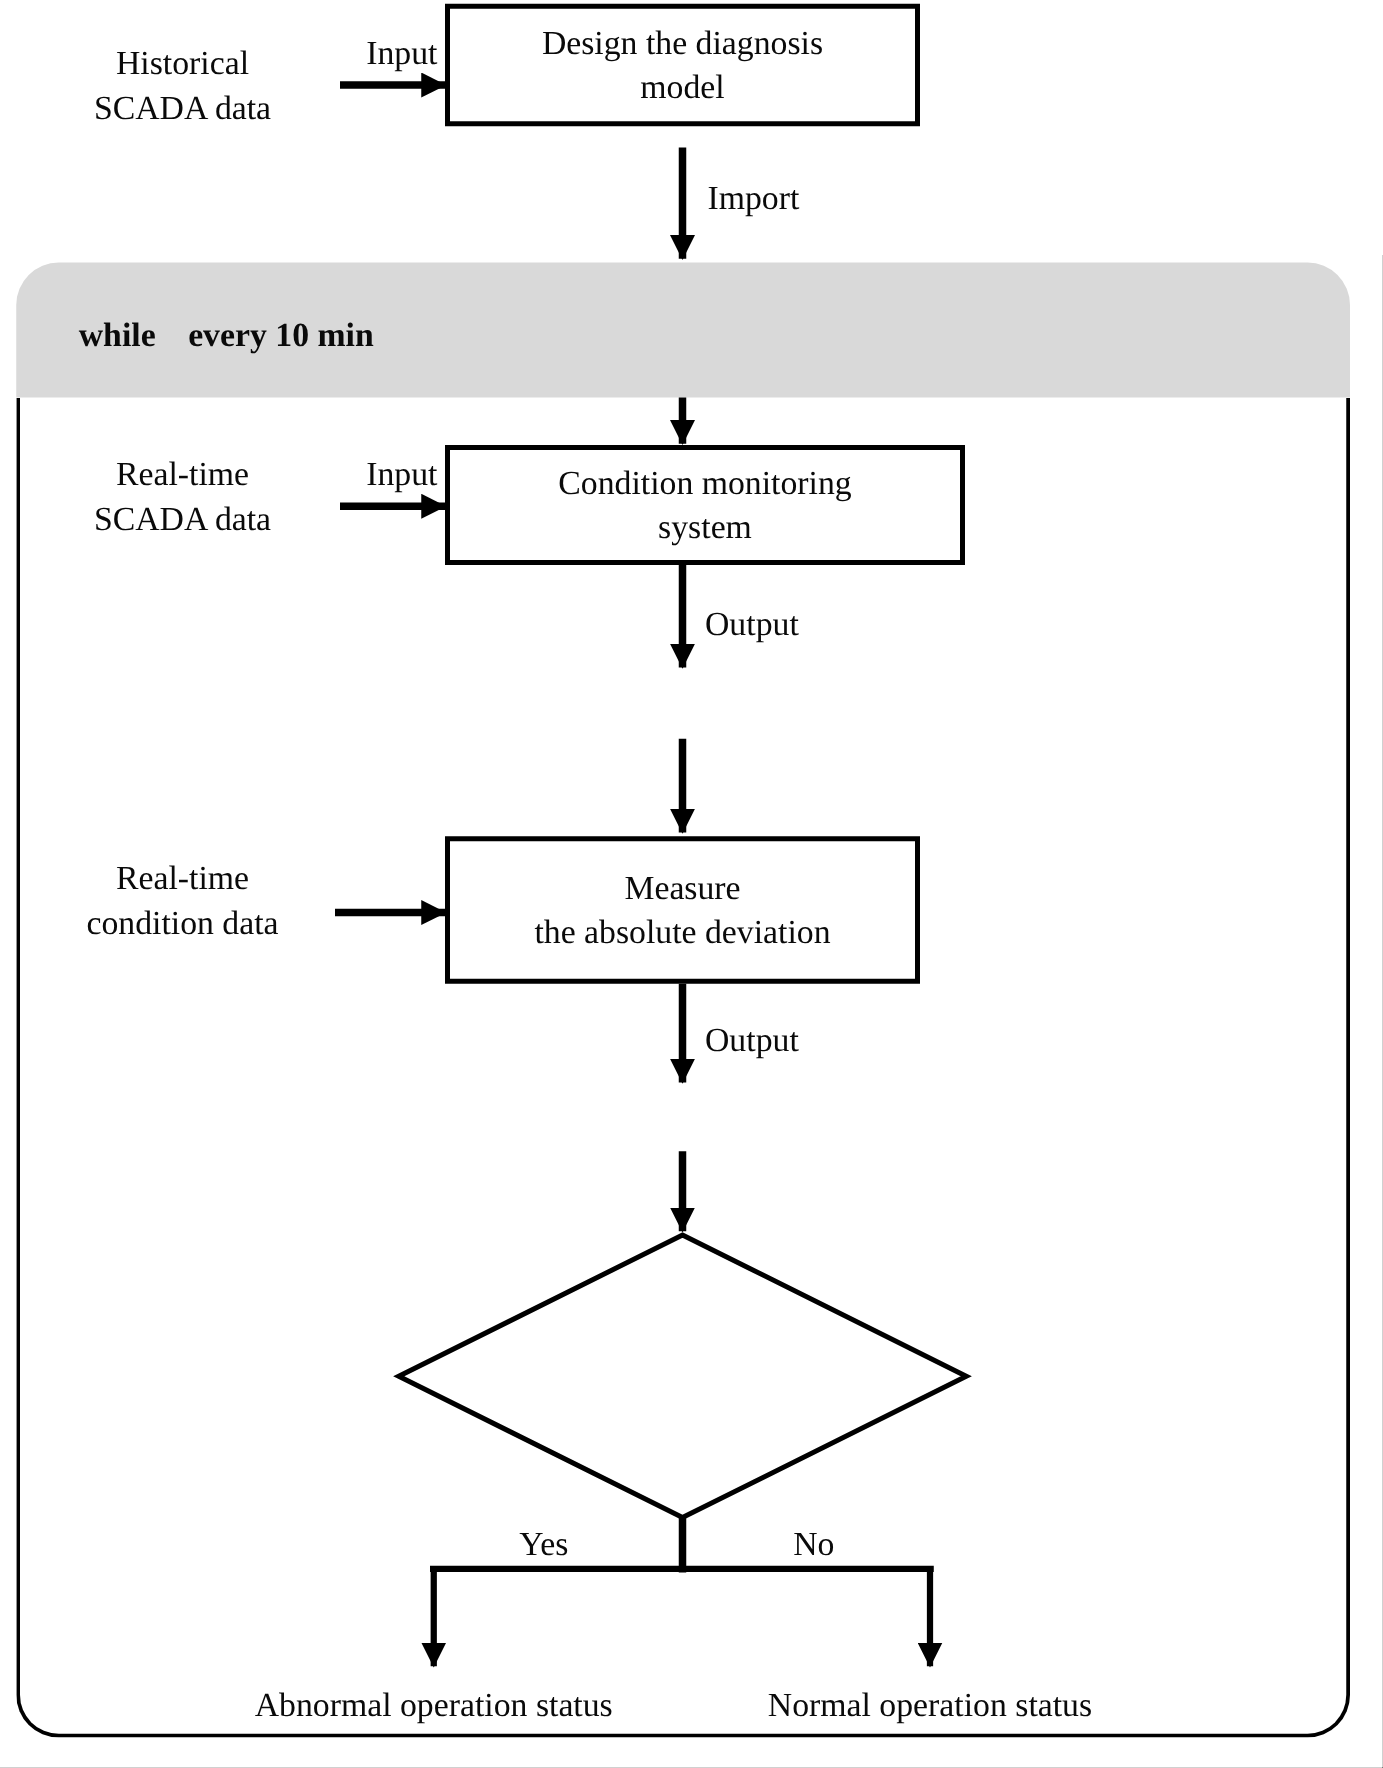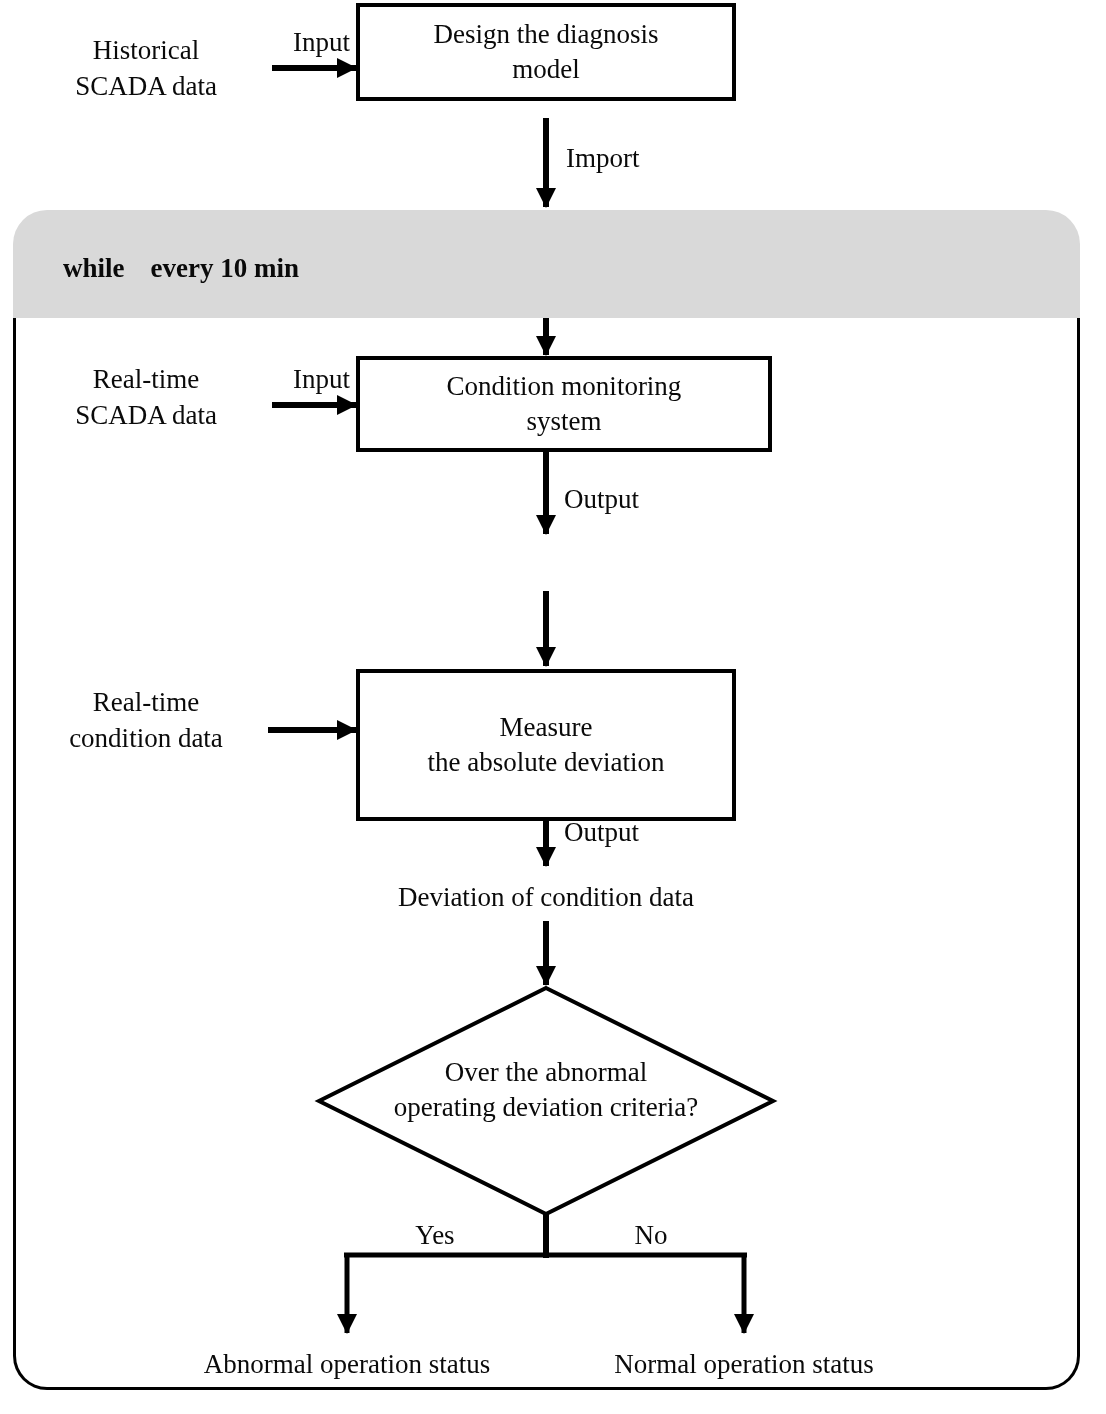--- a/index.html
+++ b/index.html
@@ -59,21 +59,21 @@
     align-items: center;
     justify-content: center;
     text-align: center;
     font-size: 27px;
     line-height: 35px;
     white-space: pre-line;
     z-index: 2;
   }
   .box-design     { left: 356px; top: 3px;  width: 380px; height: 98px; }
   .box-monitoring { left: 356px; top: 356px; width: 416px; height: 96px; font-family: Liberation Serif, serif; }
-  .box-measure    { left: 356px; top: 669px; width: 380px; height: 152px; }
+  .box-measure    { left: 356px; top: 669px; width: 380px; height: 118px; }
   
   .label {
     position: absolute;
     font-size: 27px;
     line-height: 36px;
     white-space: pre-line;
     z-index: 2;
   }
   .center { text-align: center; }
   .right  { text-align: right; }
@@ -143,22 +143,19 @@
   <div class="label right lbl-input-loop">Input</div>
   <div class="pbox box-monitoring">Condition monitoring
 system</div>
   <div class="label lbl-output-1">Output</div>
 
   <div class="label center lbl-realtime-cond">Real-time
 condition data</div>
   <div class="pbox box-measure">Measure
 the absolute deviation</div>
   <div class="label lbl-output-2">Output</div>
-  <div class="label center lbl-deviation">Deviation of condition data</div>
 
-  <div class="label center lbl-decision">Over the abnormal
-operating deviation criteria?</div>
   <div class="label center lbl-yes">Yes</div>
   <div class="label center lbl-no">No</div>
   <div class="label center lbl-abnormal">Abnormal operation status</div>
   <div class="label center lbl-normal">Normal operation status</div>
 
 </div>
 
 </body></html>

